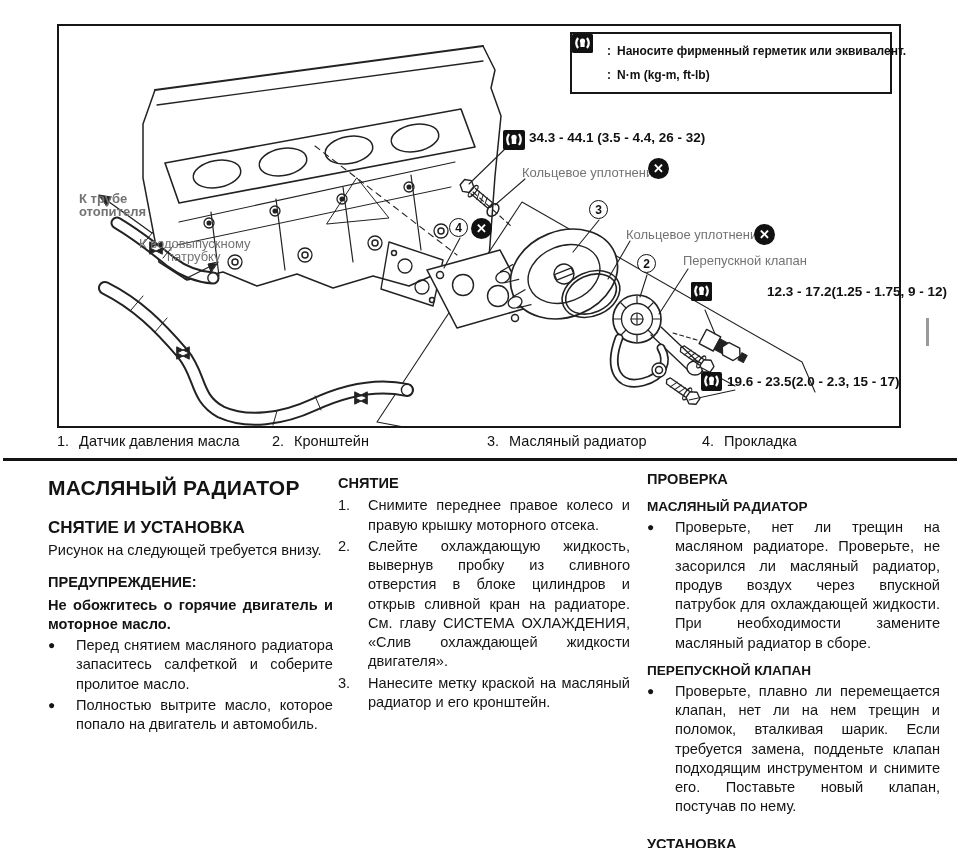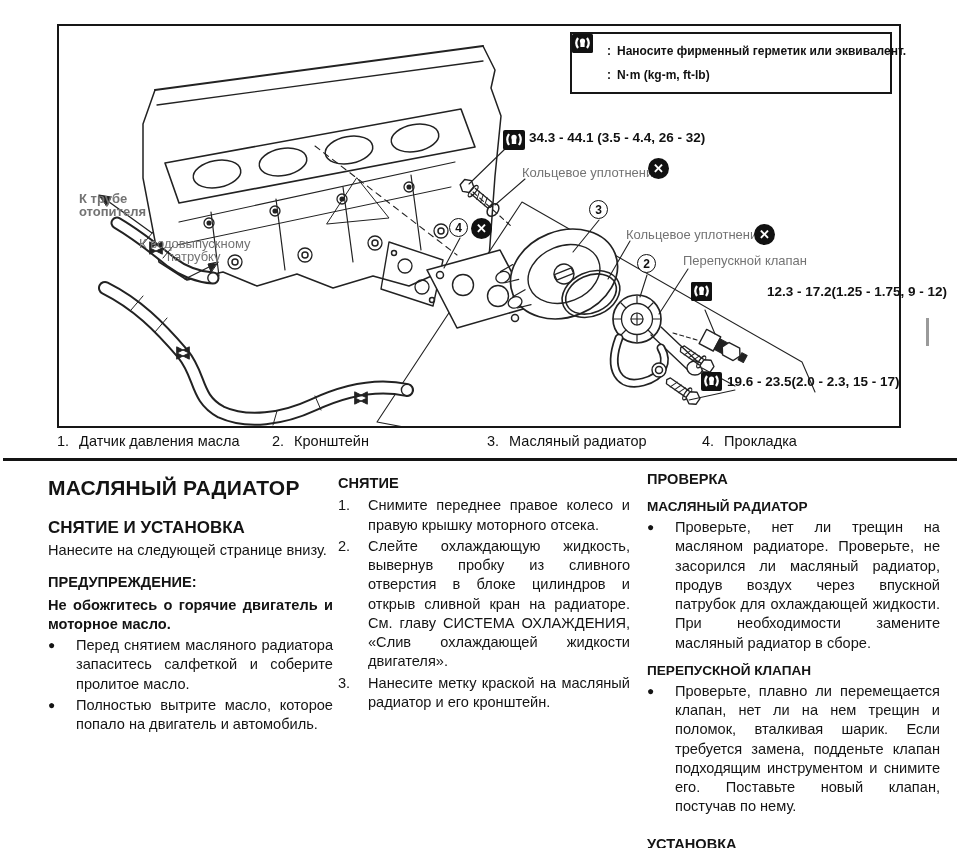--- a/index.html
+++ b/index.html
@@ -304,21 +304,21 @@
   <div class="cap" style="left:702px;">
     <span class="num">4.</span>
     <span>Прокладка</span>
   </div>
 
   <div class="rule"></div>
 
   <div class="col col1">
     <div class="h1">МАСЛЯНЫЙ РАДИАТОР</div>
     <div class="h2">СНЯТИЕ И УСТАНОВКА</div>
-    <p>Нанесите на следующей странице внизу.</p>
+    <p>Рисунок на следующей требуется внизу.</p>
     <div class="h3">ПРЕДУПРЕЖДЕНИЕ:</div>
     <p class="boldp">Не обожгитесь о горячие двигатель и моторное масло.</p>
     <div class="bullets">
       <div class="bullet">
         <span class="bmark">●</span>
         <span>Перед снятием масляного радиатора запаситесь салфеткой и соберите пролитое масло.</span>
       </div>
       <div class="bullet">
         <span class="bmark">●</span>
         <span>Полностью вытрите масло, которое попало на двигатель и автомобиль.</span>

